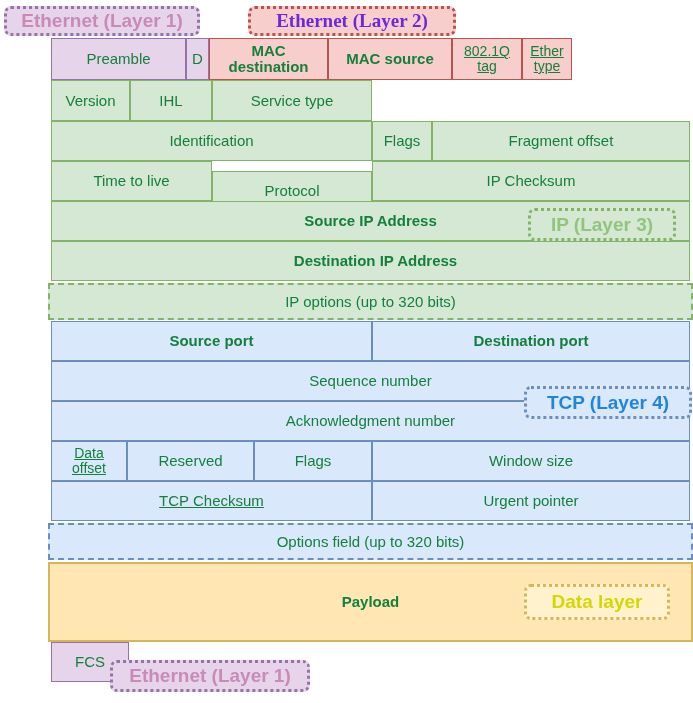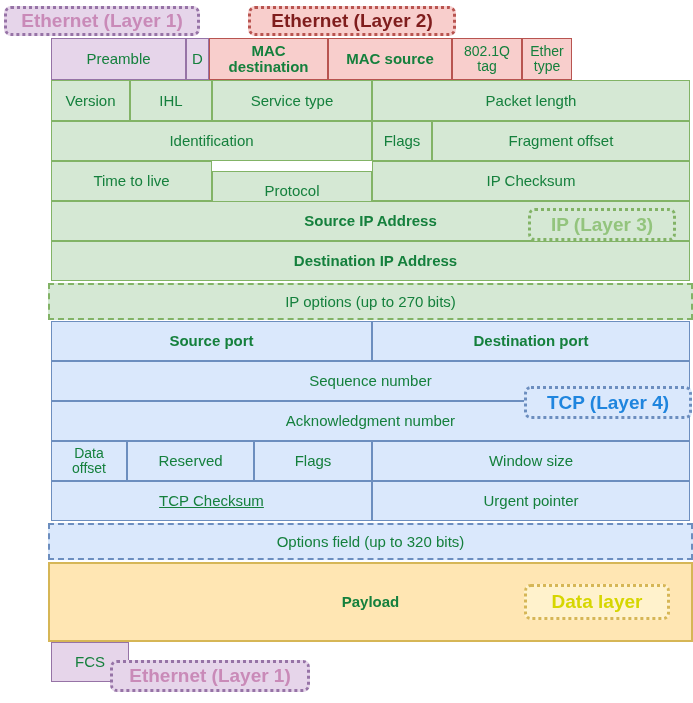--- a/index.html
+++ b/index.html
@@ -84,39 +84,40 @@
     white-space: nowrap;
   }
   .badge-eth1 {
     background: #e6d5ea;
     border-color: #9673a6;
     color: #c98ab8;
   }
   .badge-eth2 {
     background: #f8cecc;
     border-color: #b85450;
-    color: #7f1d1d;
+    color: #6d28d9;
+    font-family: Liberation Serif, serif;
   }
   .badge-ip {
     background: #d5e8d4;
     border-color: #82b366;
     color: #93c47d;
   }
   .badge-tcp {
     background: #dae8fc;
     border-color: #6c8ebf;
     color: #1f85de;
   }
   .badge-data {
     background: #fff2cc;
     border-color: #d6b656;
     color: #d6d600;
   }
 
-  .small { font-size: 14px; }
+  .small { font-size: 14px; text-decoration: underline; }
 </style>
 </head>
 <body>
 
 <div id="diagram">
 
   <div class="badge badge-eth1" style="left:4px; top:6px; width:196px; height:30px;">Ethernet (Layer 1)</div>
 
   <div class="badge badge-eth2" style="left:248px; top:6px; width:208px; height:30px;">Ethernet (Layer 2)</div>
 
@@ -134,39 +135,38 @@
 
   <div class="cell eth2 small" style="left:522px; top:38px; width:50px; height:42px;">Ether
 type</div>
 
   <div class="cell ip" style="left:51px; top:80px; width:79px; height:41px;">Version</div>
 
   <div class="cell ip" style="left:130px; top:80px; width:82px; height:41px;">IHL</div>
 
   <div class="cell ip" style="left:212px; top:80px; width:160px; height:41px;">Service type</div>
 
-  <div class="cell ip" style="left:372px; top:80px; width:318px; height:41px;">Packet length</div>
 
   <div class="cell ip" style="left:51px; top:121px; width:321px; height:40px;">Identification</div>
 
   <div class="cell ip" style="left:372px; top:121px; width:60px; height:40px;">Flags</div>
 
   <div class="cell ip" style="left:432px; top:121px; width:258px; height:40px;">Fragment offset</div>
 
   <div class="cell ip" style="left:51px; top:161px; width:161px; height:40px;">Time to live</div>
 
   <div class="cell ip" style="left:212px; top:171px; width:160px; height:40px;">Protocol</div>
 
   <div class="cell ip" style="left:372px; top:161px; width:318px; height:40px;">IP Checksum</div>
 
   <div class="cell ip bold" style="left:51px; top:201px; width:639px; height:40px;">Source IP Address</div>
 
   <div class="cell ip bold" style="left:51px; top:241px; width:639px; height:40px;padding-left:12px;">Destination IP Address</div>
 
-  <div class="cell ip optional" style="left:48px; top:283px; width:645px; height:37px;">IP options (up to 270 bits)</div>
+  <div class="cell ip optional" style="left:48px; top:283px; width:645px; height:37px;">IP options (up to 320 bits)</div>
 
   <div class="badge badge-ip" style="left:528px; top:208px; width:148px; height:33px;">IP (Layer 3)</div>
 
   <div class="cell tcp bold" style="left:51px; top:321px; width:321px; height:40px;">Source port</div>
 
   <div class="cell tcp bold" style="left:372px; top:321px; width:318px; height:40px;">Destination port</div>
 
   <div class="cell tcp" style="left:51px; top:361px; width:639px; height:40px;">Sequence number</div>
 
   <div class="cell tcp" style="left:51px; top:401px; width:639px; height:40px;">Acknowledgment number</div>

